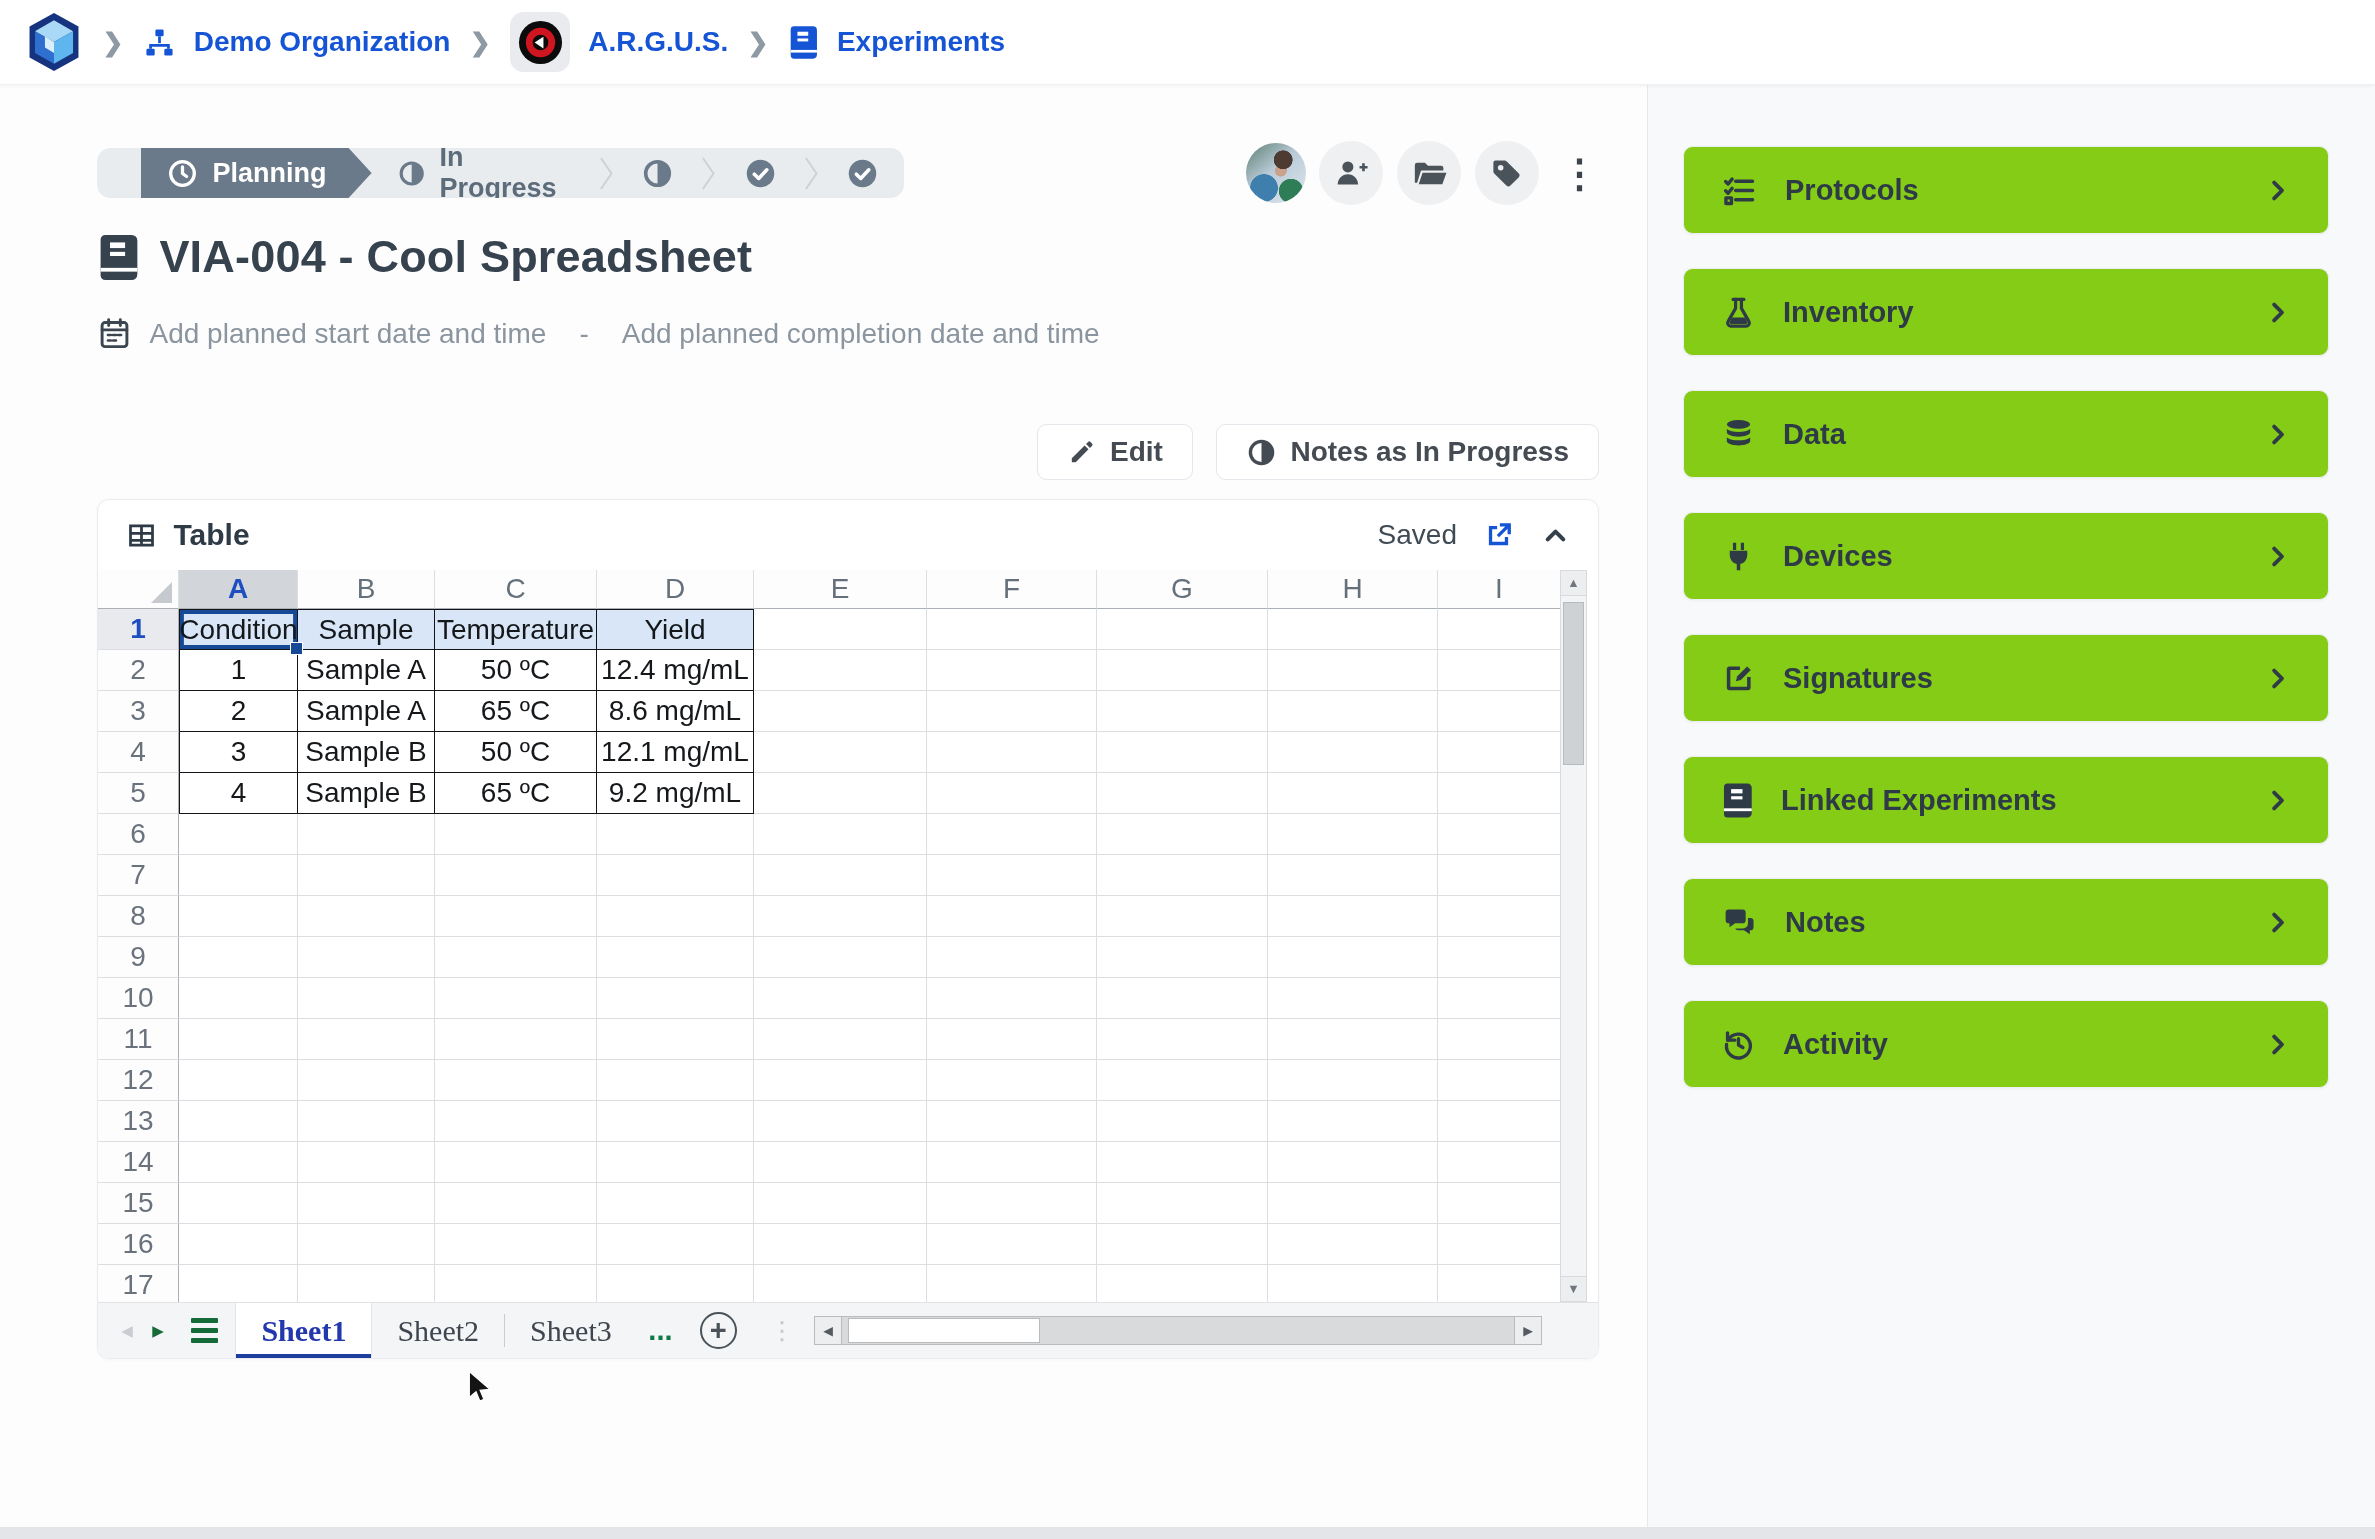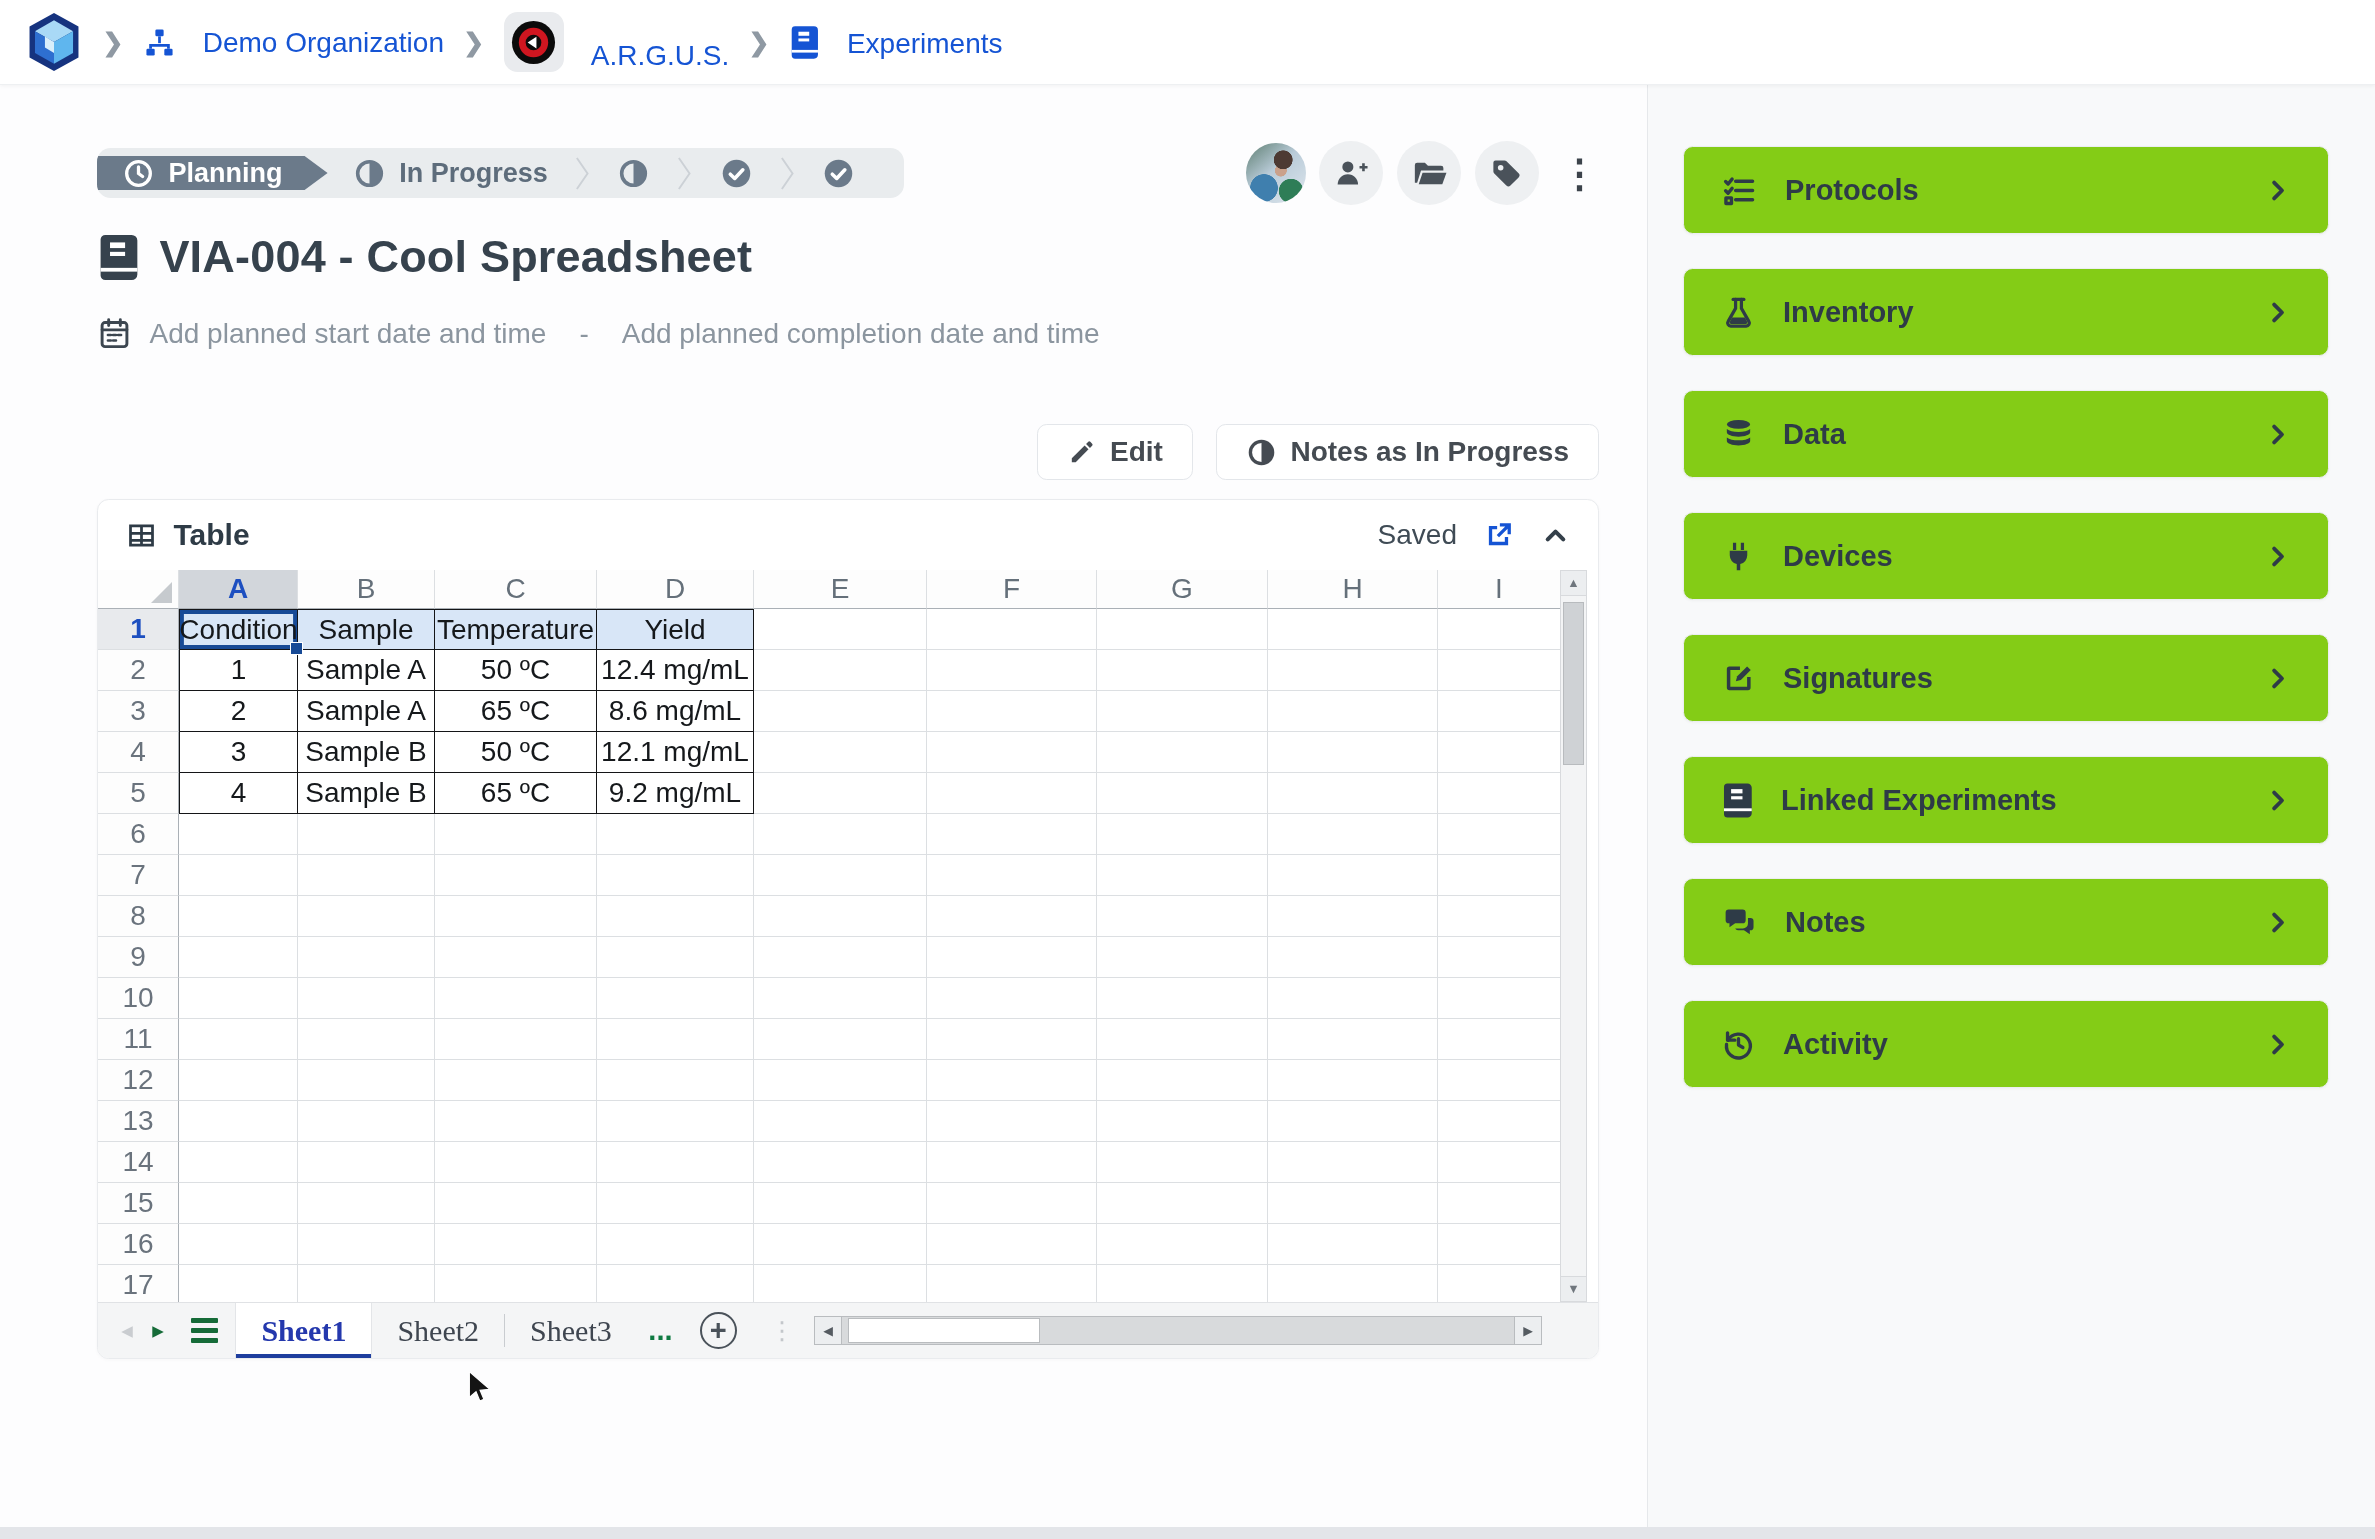--- a/index.html
+++ b/index.html
@@ -3,21 +3,21 @@
 <meta charset="utf-8">
 <style>
   * { margin:0; padding:0; box-sizing:border-box; }
   html,body { width:2375px; height:1539px; overflow:hidden; background:#fdfdfe;
               font-family:"Liberation Sans", sans-serif; }
   
   .navbar { position:absolute; left:0; top:0; width:2375px; height:85px; background:#fff;
             display:flex; align-items:center; padding:0 25px; border-bottom:1px solid #eef0f2;
             box-shadow:0 1px 3.9px rgba(0,0,0,.05); z-index:50; }
   .crumb-sep { color:#8f99a3; font-size:25px; margin:0 19.4px; font-weight:700; }
-  .crumb { display:flex; align-items:flex-end; gap:27px; color:#1554d4; font-size:28px; font-weight:400; cursor:pointer; }
+  .crumb { display:flex; align-items:center; gap:18px; color:#1554d4; font-size:28px; font-weight:700; cursor:pointer; }
   .argus-avatar { width:60px; height:60px; border-radius:13.6px; background:#e9ebee; display:flex; align-items:center; justify-content:center; }
   .nav-right { margin-left:auto; display:flex; align-items:center; gap:29px; }
   .new-btn { display:flex; align-items:center; gap:7.8px; color:#1554d4; font-size:28px; font-weight:700; cursor:pointer; }
   .nav-divider { width:1px; height:41px; background:#d9dcdf; }
   .q-icon { color:#1554d4; font-size:35px; font-weight:700; }
   .todo-avatar { position:relative; width:54px; height:54px; border-radius:50%; background:#f0b400;
                  display:flex; align-items:center; justify-content:center; color:#fff; font-size:31px; font-weight:700; }
   .todo-avatar .dot { position:absolute; right:-1.9px; bottom:-1.9px; width:19.4px; height:19.4px; border-radius:50%; background:#d7372f; }
   .user-avatar { width:60px; height:60px; border-radius:50%;
      background:
@@ -26,23 +26,23 @@
        radial-gradient(circle at 30% 75%, #3f7fae 0 22%, transparent 23%),
        radial-gradient(circle at 75% 80%, #2e7d57 0 18%, transparent 19%),
        linear-gradient(140deg,#5c7d70 0%, #b9cbd8 45%, #dfe7ee 100%); }
   
   #main  { position:absolute; left:0; top:85px; width:1647px; height:1442px; background:#fdfdfe; }
   #aside { position:absolute; left:1647px; top:85px; width:729px; height:1442px; background:#f8f9fa;
            border-left:1px solid #e6e8eb; padding:61px 47px 0 35px; }
   
   .row-top { position:absolute; left:97px; top:56px; width:1502px; display:flex; justify-content:space-between; align-items:center; }
   .stepper { display:flex; align-items:center; height:50px; background:#e9ecee; border-radius:13.6px; width:807px; overflow:hidden; }
-  .step-current { display:flex; align-items:center; gap:13.6px; height:34px; background:#6b7a8a; color:#fff;
+  .step-current { display:flex; align-items:center; gap:13.6px; height:50px; background:#6b7a8a; color:#fff;
                   padding:0 45px 0 25px; font-size:27px; font-weight:700;
-                  clip-path:polygon(0 0, calc(100% - 23px) 0, 100% 50%, calc(100% - 23px) 100%, 0 100%); }
+                  clip-path:polygon(0 0, calc(100% - 23px) 0, 100% 50%, calc(100% - 23px) 100%, 0 100%);margin-left:44px; }
   .step-item { display:flex; align-items:center; gap:13.6px; color:#5d6c7b; font-size:27px; font-weight:600; padding:0 25px; }
   .step-sep  { display:flex; align-items:center; }
   
   .owner-actions { display:flex; align-items:center; gap:13.6px; }
   .circle-btn { width:64px; height:64px; border-radius:50%; background:#eef0f2; display:flex; align-items:center; justify-content:center; color:#4a525a; cursor:pointer; }
   .kebab { color:#3c434b; font-size:39px; font-weight:700; margin-left:7.8px; cursor:pointer; }
   
   .title-row { position:absolute; left:97px; top:146px; display:flex; align-items:center; gap:19.4px; color:#36424d; }
   .title-row h1 { font-size:45px; font-weight:700; letter-spacing:0.2px; }
   .dates-row { position:absolute; left:97px; top:231px; display:flex; align-items:center; gap:17.5px; color:#8b959f; font-size:28px; }

